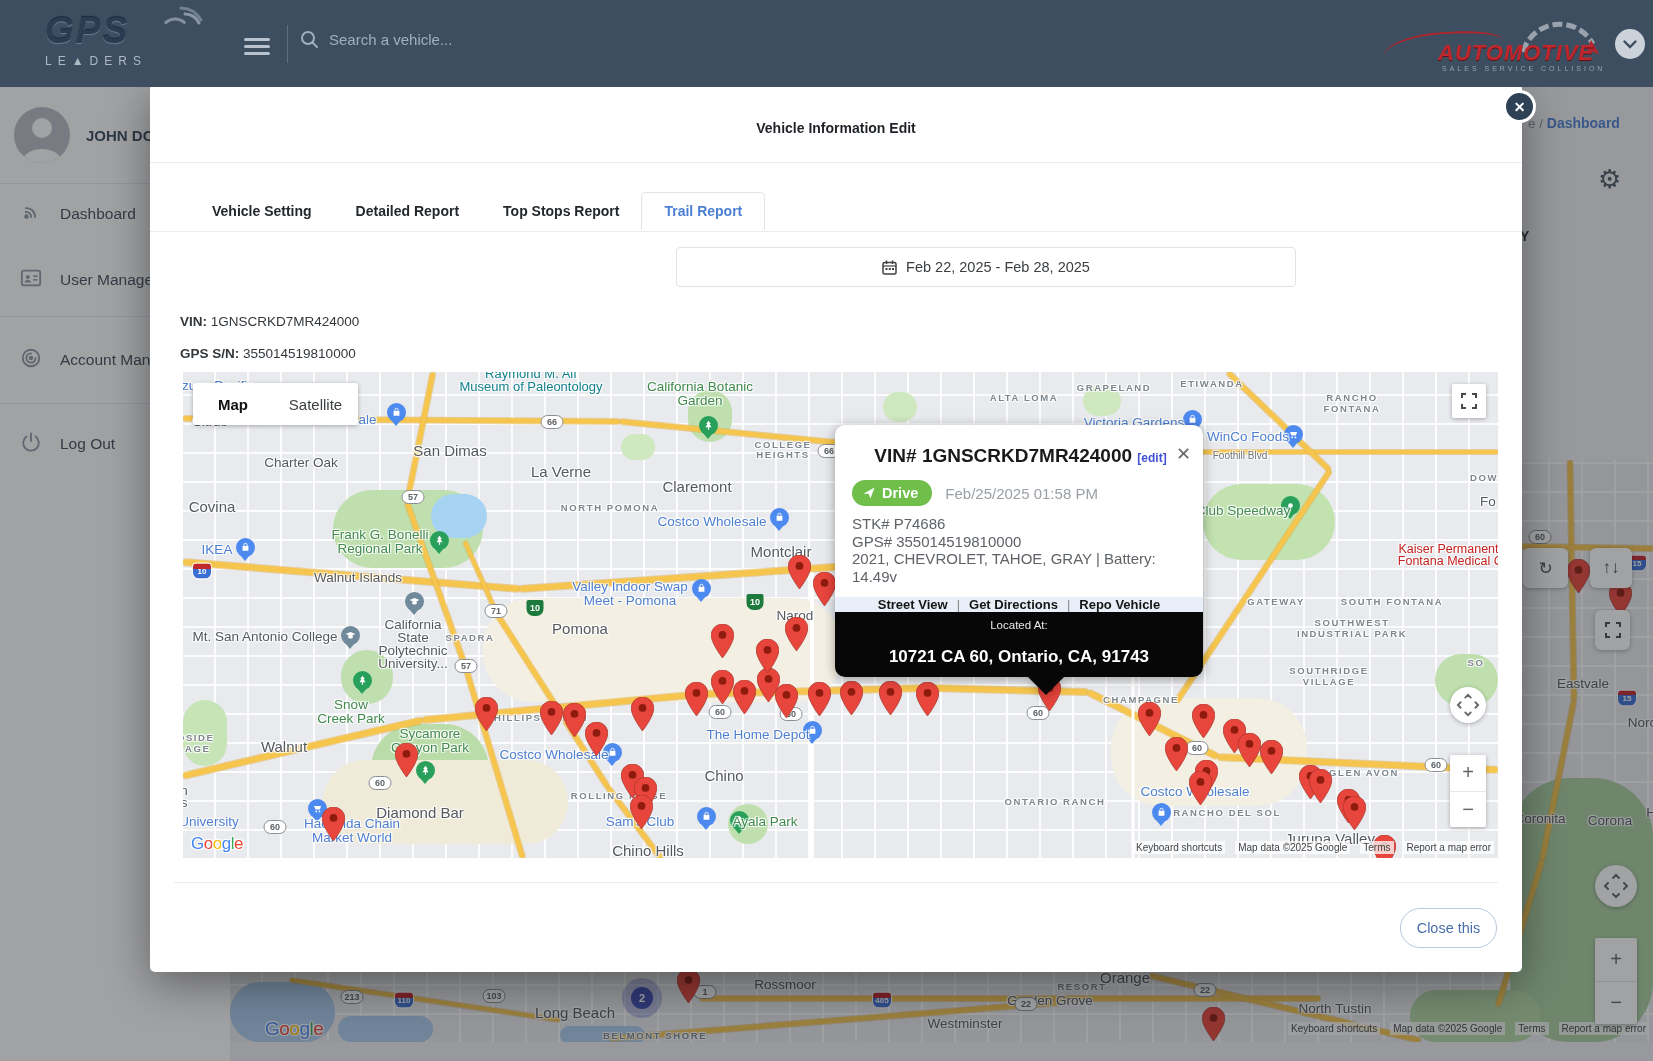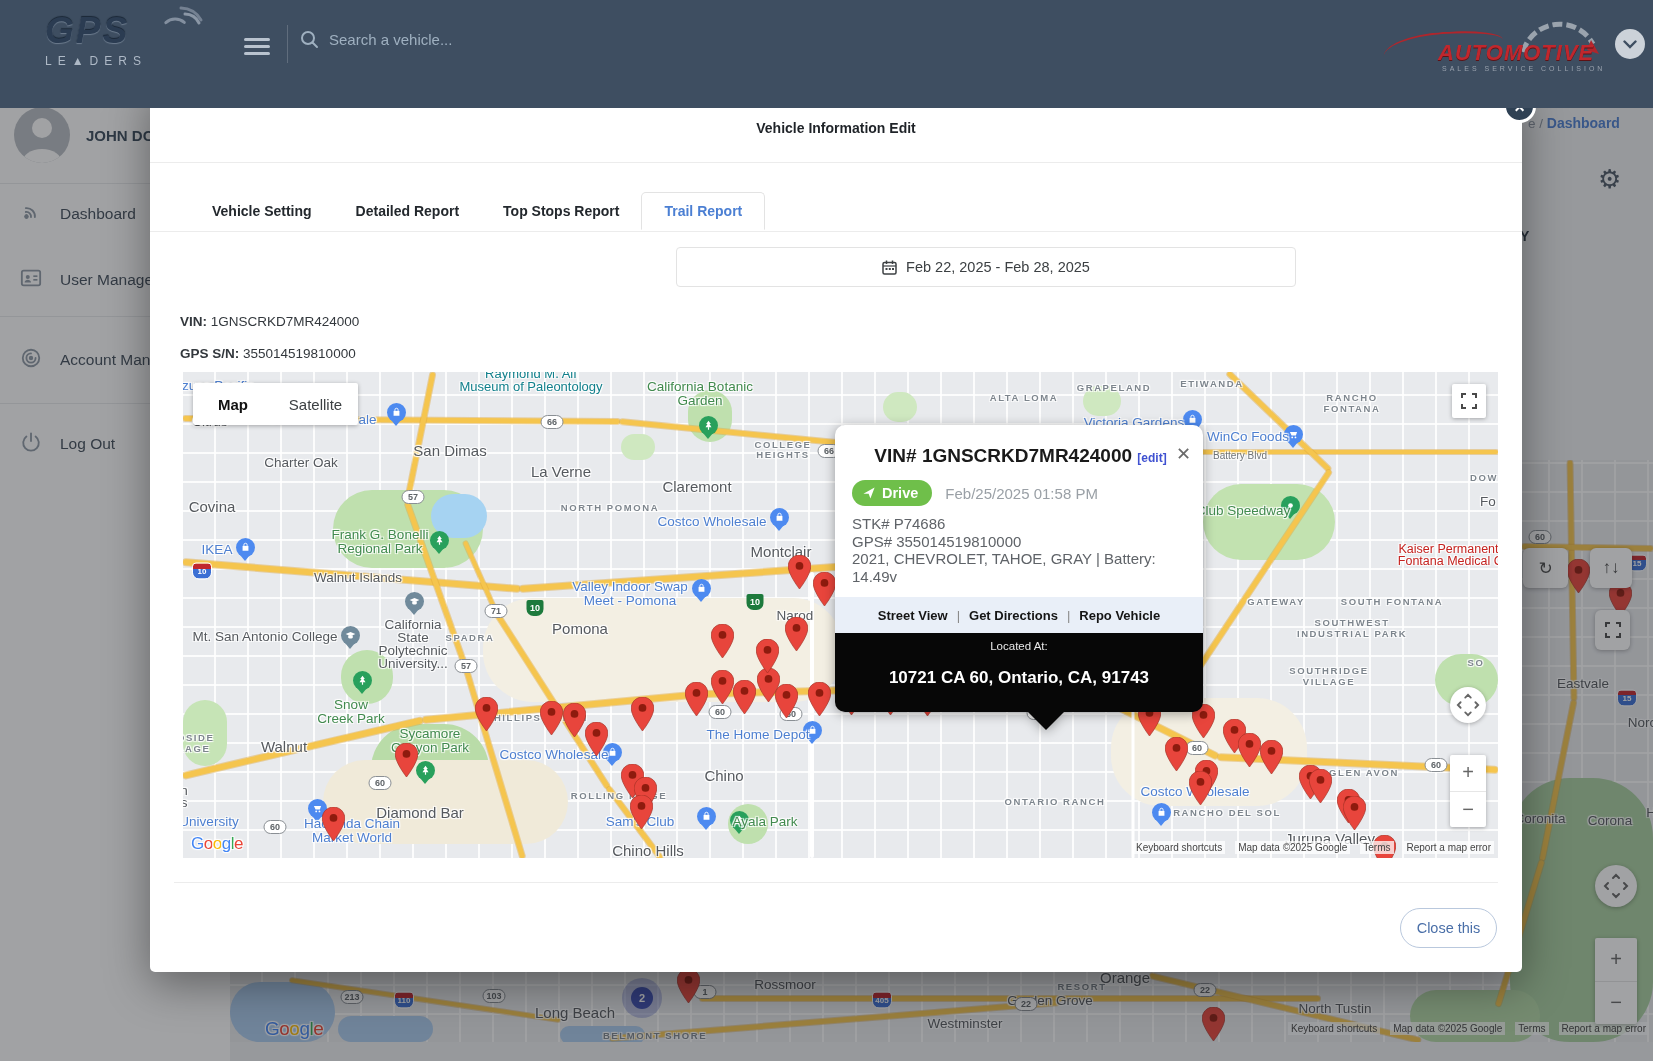--- a/index.html
+++ b/index.html
@@ -1,20 +1,20 @@
 <!DOCTYPE html>
 <html><head>
 <meta charset="utf-8">
 <style>
   * { margin:0; padding:0; box-sizing:border-box; }
   html,body { width:1653px; height:1061px; overflow:hidden; font-family:"Liberation Sans",sans-serif; background:#eef0f2; }
   .stage { position:relative; width:1653px; height:1061px; overflow:hidden; }
 
   
-  .navbar { position:absolute; left:0; top:0; width:1653px; height:108px; background:#3e4e61; z-index:60; }
+  .navbar { position:absolute; left:0; top:0; width:1653px; height:87px; background:#3e4e61; z-index:60; }
   .gps-logo { position:absolute; left:45px; top:10px; width:150px; height:70px; }
   .gps-word { font-size:37px; font-weight:bold; font-style:italic; color:#2b3c52; letter-spacing:2px;
               text-shadow:0 1px 1px #6d7c8e, 0 -1px 1px #1a2736; }
   .gps-arcs { position:absolute; left:118px; top:-6px; }
   .gps-sub { margin-top:2px; font-size:12px; letter-spacing:6px; color:#aeb9c6; }
   .hamburger { position:absolute; left:244px; top:34px; width:26px; height:20px; cursor:pointer; }
   .hamburger span { display:block; height:3px; background:#b9c3cf; margin:4px 0; border-radius:2px; }
   .nav-divider { position:absolute; left:287px; top:25px; width:1px; height:38px; background:rgba(255,255,255,0.18); }
   .search-wrap { position:absolute; left:300px; top:30px; display:flex; align-items:center; gap:10px; }
   .search-input { background:transparent; border:none; outline:none; font-size:15px; color:#d7dee6; width:220px; font-family:"Liberation Sans",sans-serif; }
@@ -109,24 +109,24 @@
   
   .iw { position:absolute; left:652px; top:53px; width:368px; z-index:20; filter:drop-shadow(0 2px 6px rgba(0,0,0,0.35)); }
   .iw-top { background:#fff; border-radius:10px 10px 0 0; padding:20px 14px 12px 17px; position:relative; }
   .iw-x { position:absolute; right:12px; top:18px; font-size:18px; color:#6b6b6b; cursor:pointer; }
   .iw-title { text-align:center; font-size:19px; font-weight:bold; color:#1a1a1a; }
   .iw-title .edit { font-size:12px; color:#3f51d1; font-weight:bold; cursor:pointer; }
   .iw-status { display:flex; align-items:center; gap:13px; margin-top:13px; }
   .drive-pill { background:#6fbf4a; color:#fff; font-weight:bold; font-size:14.5px; border-radius:16px; padding:5px 14px 5px 10px; display:flex; align-items:center; gap:6px; }
   .iw-date { color:#9aa0a6; font-size:15px; }
   .iw-lines { margin-top:9px; color:#5f6368; font-size:15px; line-height:17.5px; }
-  .iw-links { background:#e9eff8; height:36px; display:flex; align-items:center; justify-content:center; gap:9px; font-size:13px; font-weight:bold; color:#151515; }
+  .iw-links { background:#e9eff8; height:15px; display:flex; align-items:center; justify-content:center; gap:9px; font-size:13px; font-weight:bold; color:#151515; }
   .iw-links .sep { color:#888; font-weight:normal; }
   .iw-links span[data-name] { cursor:pointer; }
-  .iw-black { background:#070707; color:#fff; border-radius:0 0 10px 10px; padding:7px 0 24px; text-align:center; }
+  .iw-black { background:#070707; color:#fff; border-radius:0 0 10px 10px; padding:7px 0 10px; text-align:center; }
   .iw-black .loc { font-size:11.5px; color:#e8e8e8; }
   .iw-black .addr { font-size:17px; font-weight:bold; margin-top:16px; }
   .iw-pointer { position:absolute; left:193px; top:100%; width:0; height:0; border:18px solid transparent; border-top:18px solid #070707; border-bottom:none; }
 
   .bgmap-ctl-ico { font-size:17px; color:#4a4a4a; }
 </style>
 </head>
 <body>
 
 <div class="stage" data-name="app">
@@ -518,21 +518,21 @@
         <div class="mlabel lb-caps" data-name="map-label" style="left: 1146px; top: 309px;">VILLAGE</div>
         <div class="mlabel lb-caps" data-name="map-label" style="left: 1169px; top: 250px;">SOUTHWEST</div>
         <div class="mlabel lb-caps" data-name="map-label" style="left: 1169px; top: 261px;">INDUSTRIAL PARK</div>
         <div class="mlabel lb-caps" data-name="map-label" style="left: 1093px; top: 229px;">GATEWAY</div>
         <div class="mlabel lb-caps" data-name="map-label" style="left: 1209px; top: 229px;">SOUTH FONTANA</div>
         <div class="mlabel lb-caps" data-name="map-label" style="left: 841px; top: 25px;">ALTA LOMA</div>
         <div class="mlabel lb-caps" data-name="map-label" style="left: 931px; top: 15px;">GRAPELAND</div>
         <div class="mlabel lb-caps" data-name="map-label" style="left: 1029px; top: 11px;">ETIWANDA</div>
         <div class="mlabel lb-blue" data-name="map-label" style="left: 951px; top: 50px;">Victoria Gardens</div>
         <div class="mlabel lb-blue" data-name="map-label" style="left: 1065px; top: 64px;">WinCo Foods</div>
-        <div class="mlabel lb-road" data-name="map-label" style="left: 1057px; top: 83px;">Battery Blvd</div>
+        <div class="mlabel lb-road" data-name="map-label" style="left: 1057px; top: 83px;">Foothill Blvd</div>
         <div class="mlabel lb-caps" data-name="map-label" style="left: 1169px; top: 25px;">RANCHO</div>
         <div class="mlabel lb-caps" data-name="map-label" style="left: 1169px; top: 36px;">FONTANA</div>
         <div class="mlabel lb-green" data-name="map-label" style="left: 1060px; top: 138px;">Club Speedway</div>
         <div class="mlabel lb-red" data-name="map-label" style="left: 1269px; top: 177px;">Kaiser Permanente</div>
         <div class="mlabel lb-red" data-name="map-label" style="left: 1269px; top: 189px;">Fontana Medical Ct</div>
         <div class="mlabel lb-caps" data-name="map-label" style="left: 1301px; top: 105px;">DOW</div>
         <div class="mlabel lb-town" data-name="map-label" style="left: 1305px; top: 129px;">Fo</div>
         <div class="mlabel lb-caps" data-name="map-label" style="left: 1293px; top: 290px;">SO</div>
         <div class="shield oval" data-name="route-shield" style="left: 369px; top: 50px;">66</div>
         <div class="shield oval" data-name="route-shield" style="left: 646px; top: 79px;">66</div>

